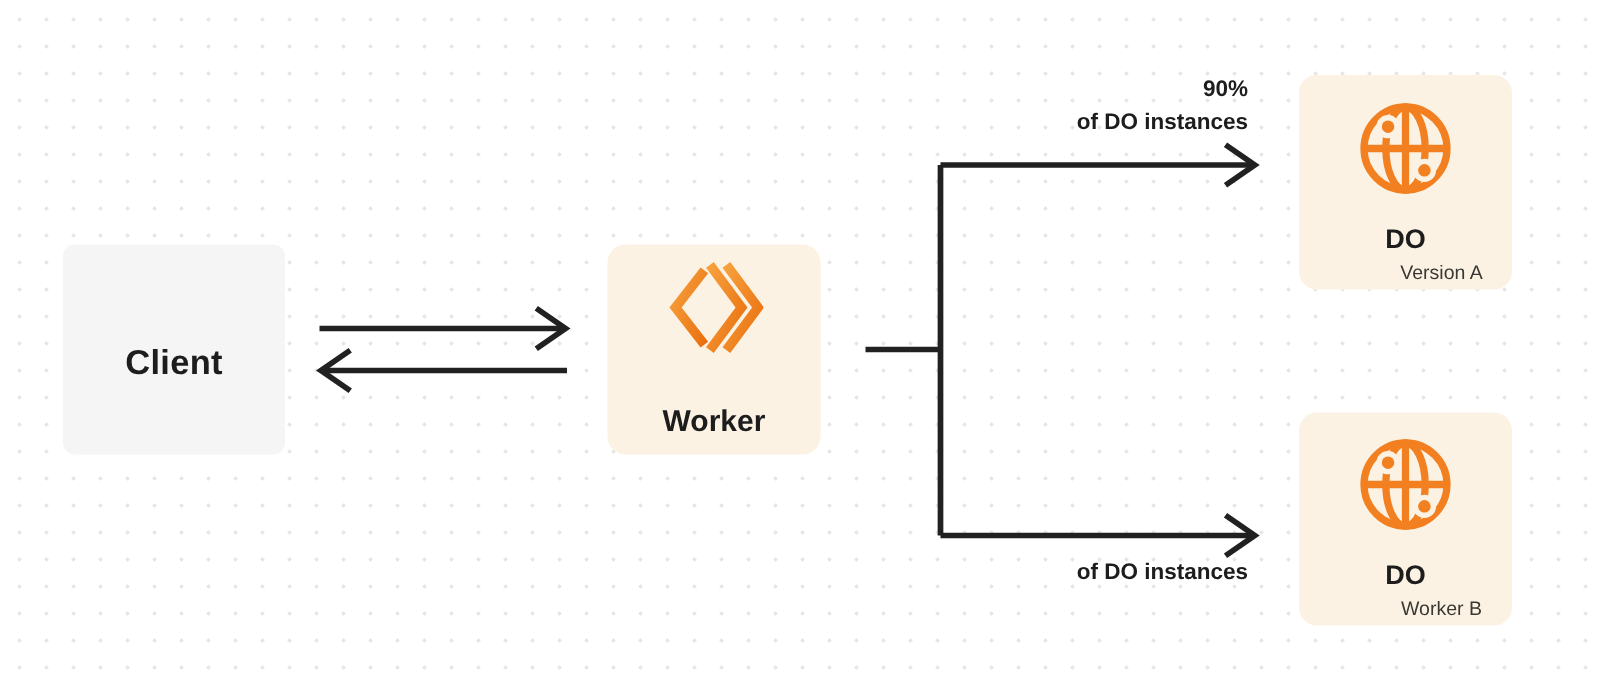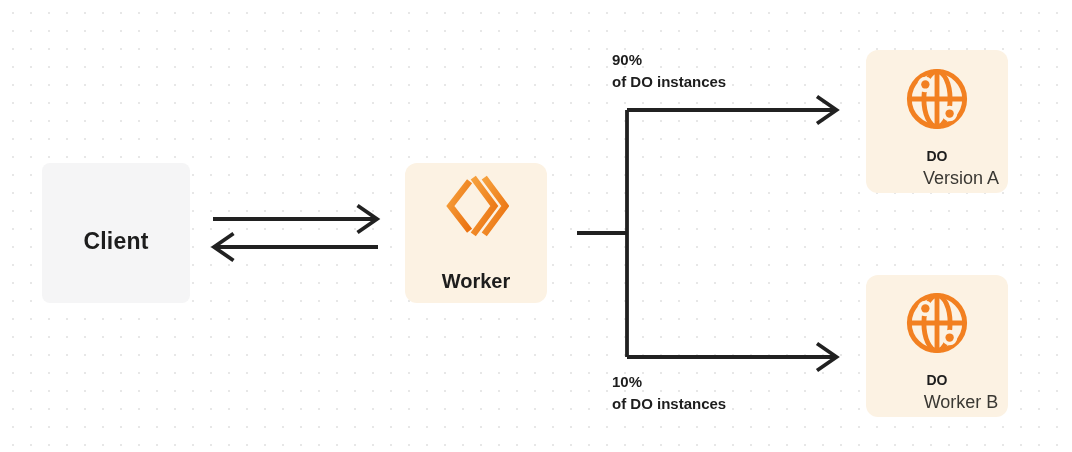--- a/index.html
+++ b/index.html
@@ -66,33 +66,33 @@
   .node-do{
     width:142px;
     background:var(--c-node-cream);
     border-radius:12px;
     padding-top:12px;
   }
   .node-do-a{left:866px;top:50px;height:143px;}
   .node-do-b{left:866px;top:275px;height:142px;}
   .node-do .title{
     margin-top:13px;
-    font-size:14px;font-weight:700;color:var(--c-text);
+    font-size:18px;font-weight:700;color:var(--c-text);
     line-height:1.1;
   }
   .node-do .subtitle{
     margin-top:4px;
-    font-size:18px;font-weight:400;color:var(--c-text-soft);
+    font-size:13px;font-weight:400;color:var(--c-text-soft);
     line-height:1.2;
     margin-left:48px;
   }
   .edge-label{
     position:absolute;
     width:220px;
-    text-align:left;
+    text-align:right;
     color:var(--c-text);
     font-size:15px;font-weight:700;
     line-height:22px;
   }
   .edge-label-top{left:612px;top:49px;}
   .edge-label-bottom{left:612px;top:371px;}
   .wg-stop-1{stop-color:var(--c-orange-light);}
   .wg-stop-2{stop-color:var(--c-orange-dark);}
   .globe-stroke{stroke:var(--c-orange);fill:none;stroke-width:5;}
   .globe-halo{fill:var(--c-node-cream);}
@@ -185,17 +185,16 @@
     </span>
     <div class="title">DO</div>
     <div class="subtitle">Worker B</div>
   </div>
 
   <div class="edge-label edge-label-top">
     <div>90%</div>
     <div>of DO instances</div>
   </div>
   <div class="edge-label edge-label-bottom">
-    <div>10%</div>
     <div>of DO instances</div>
   </div>
 
 </div>
 
 </body></html>

